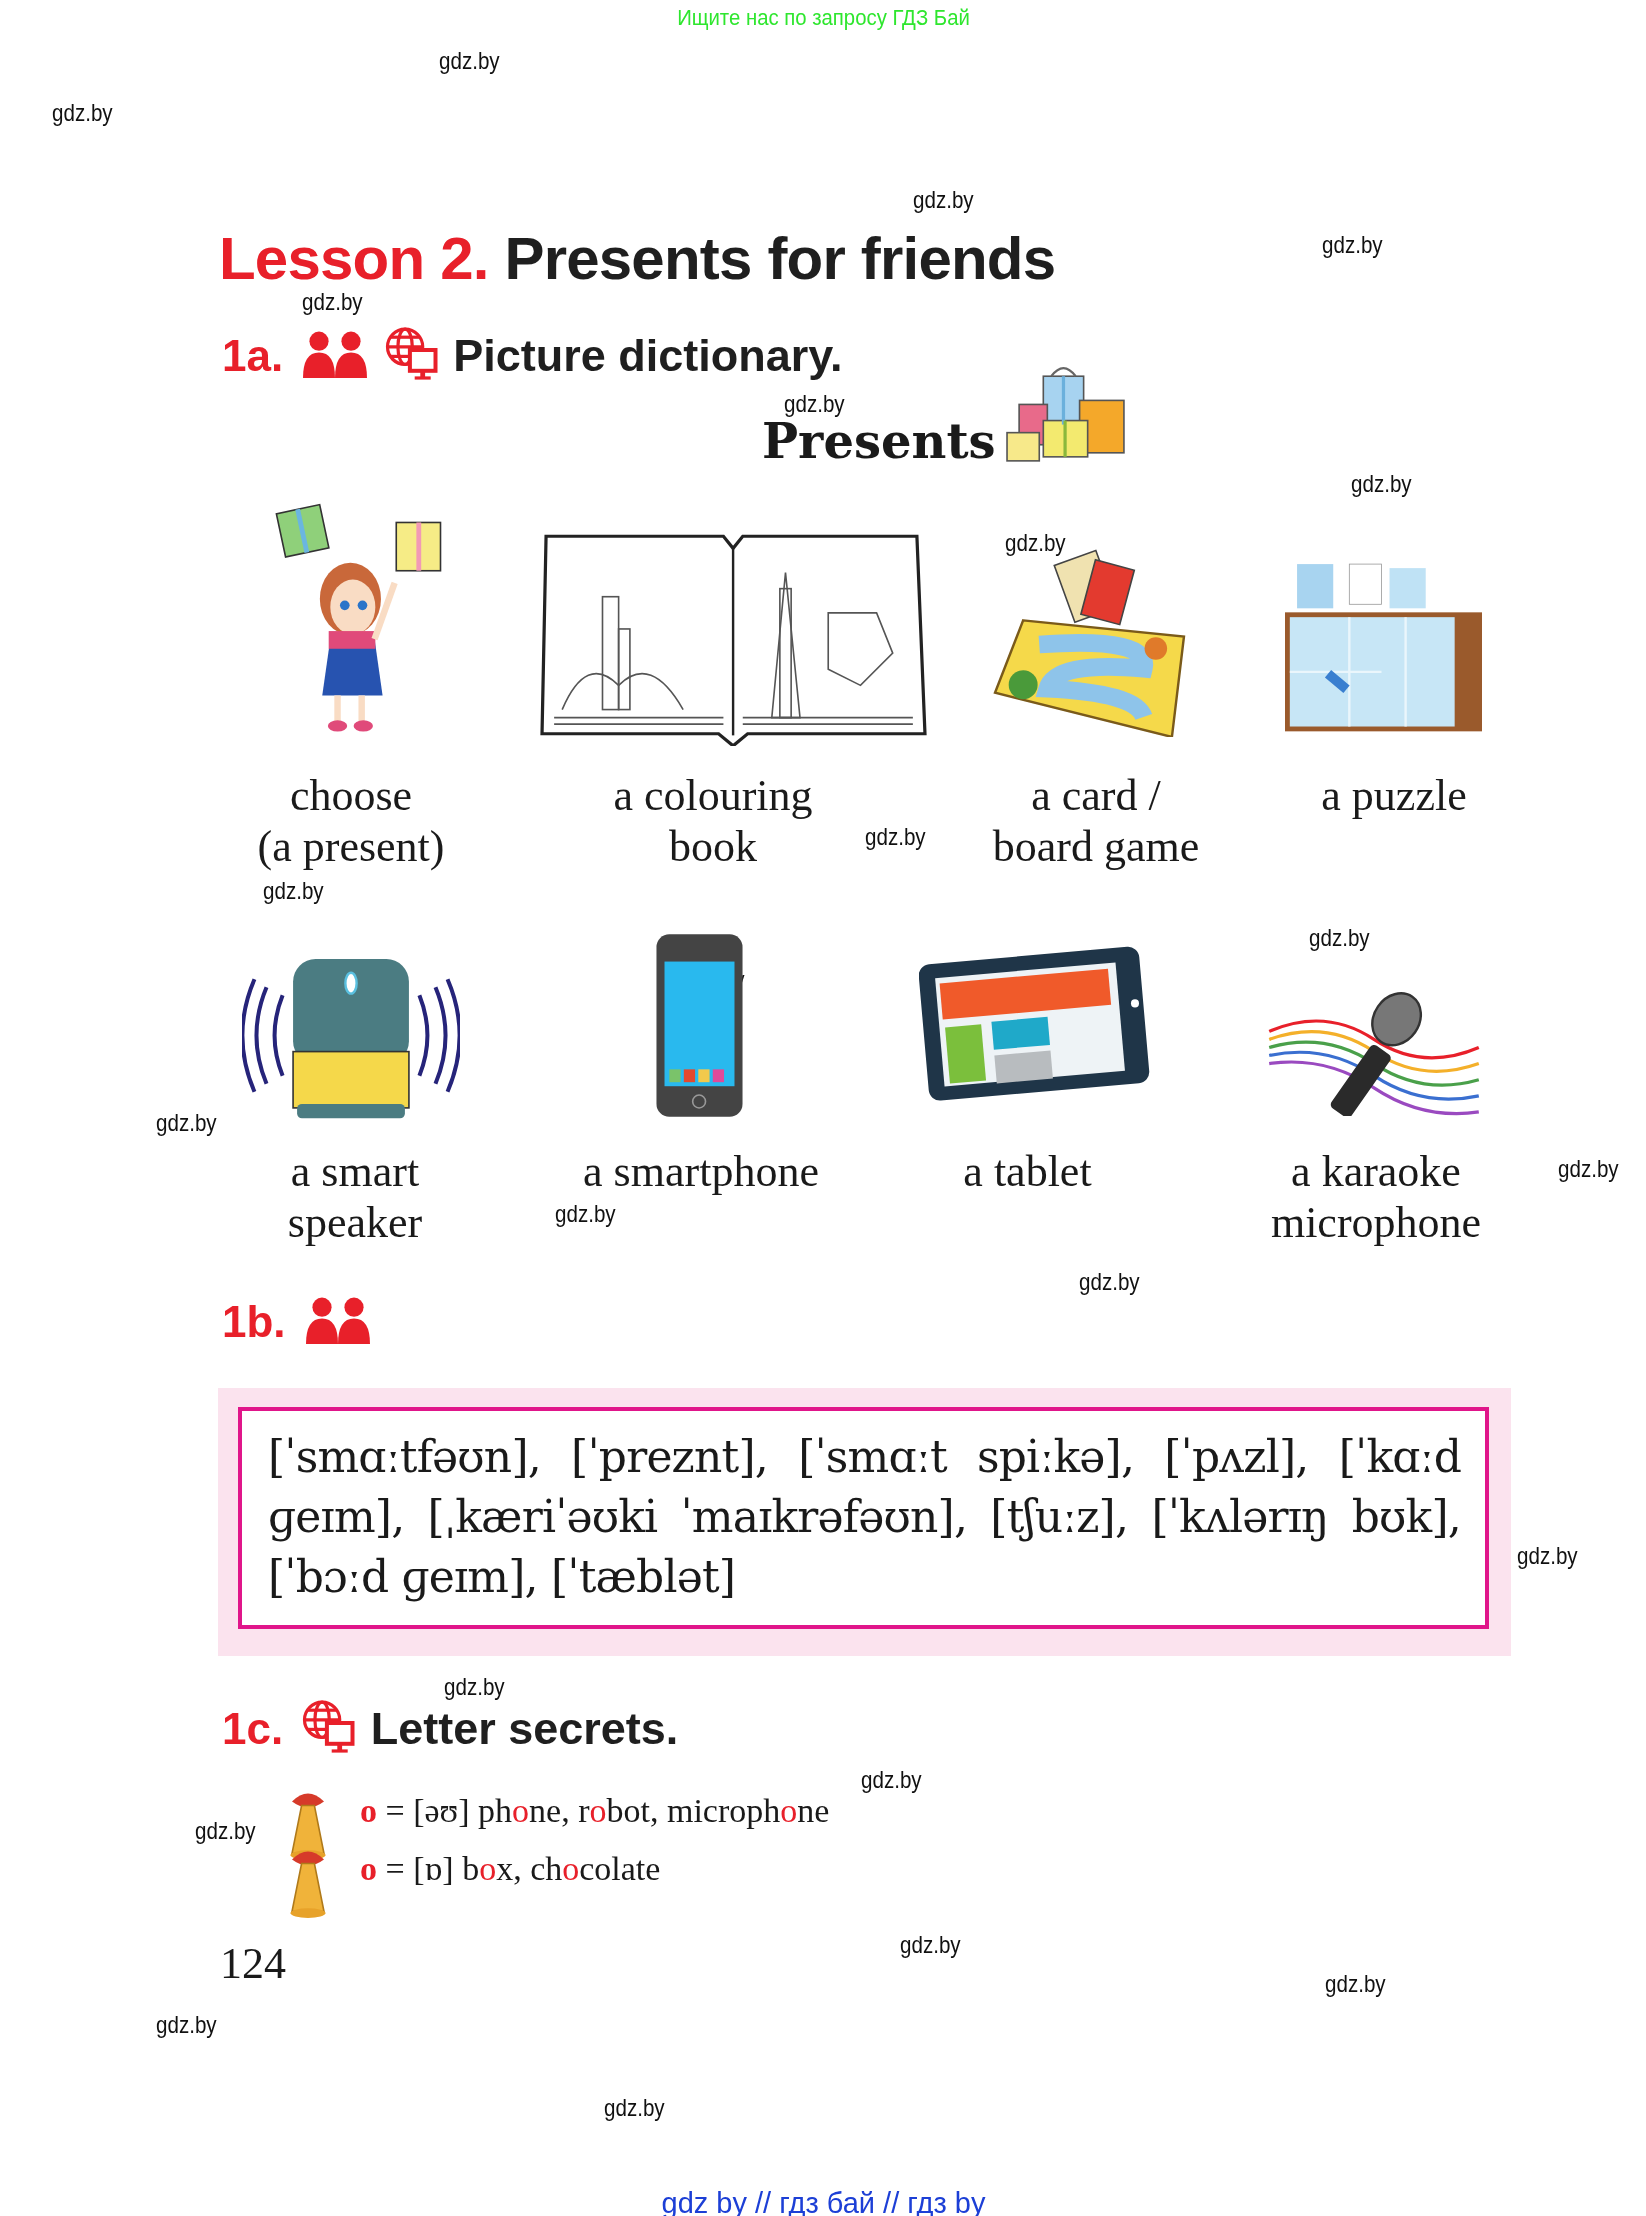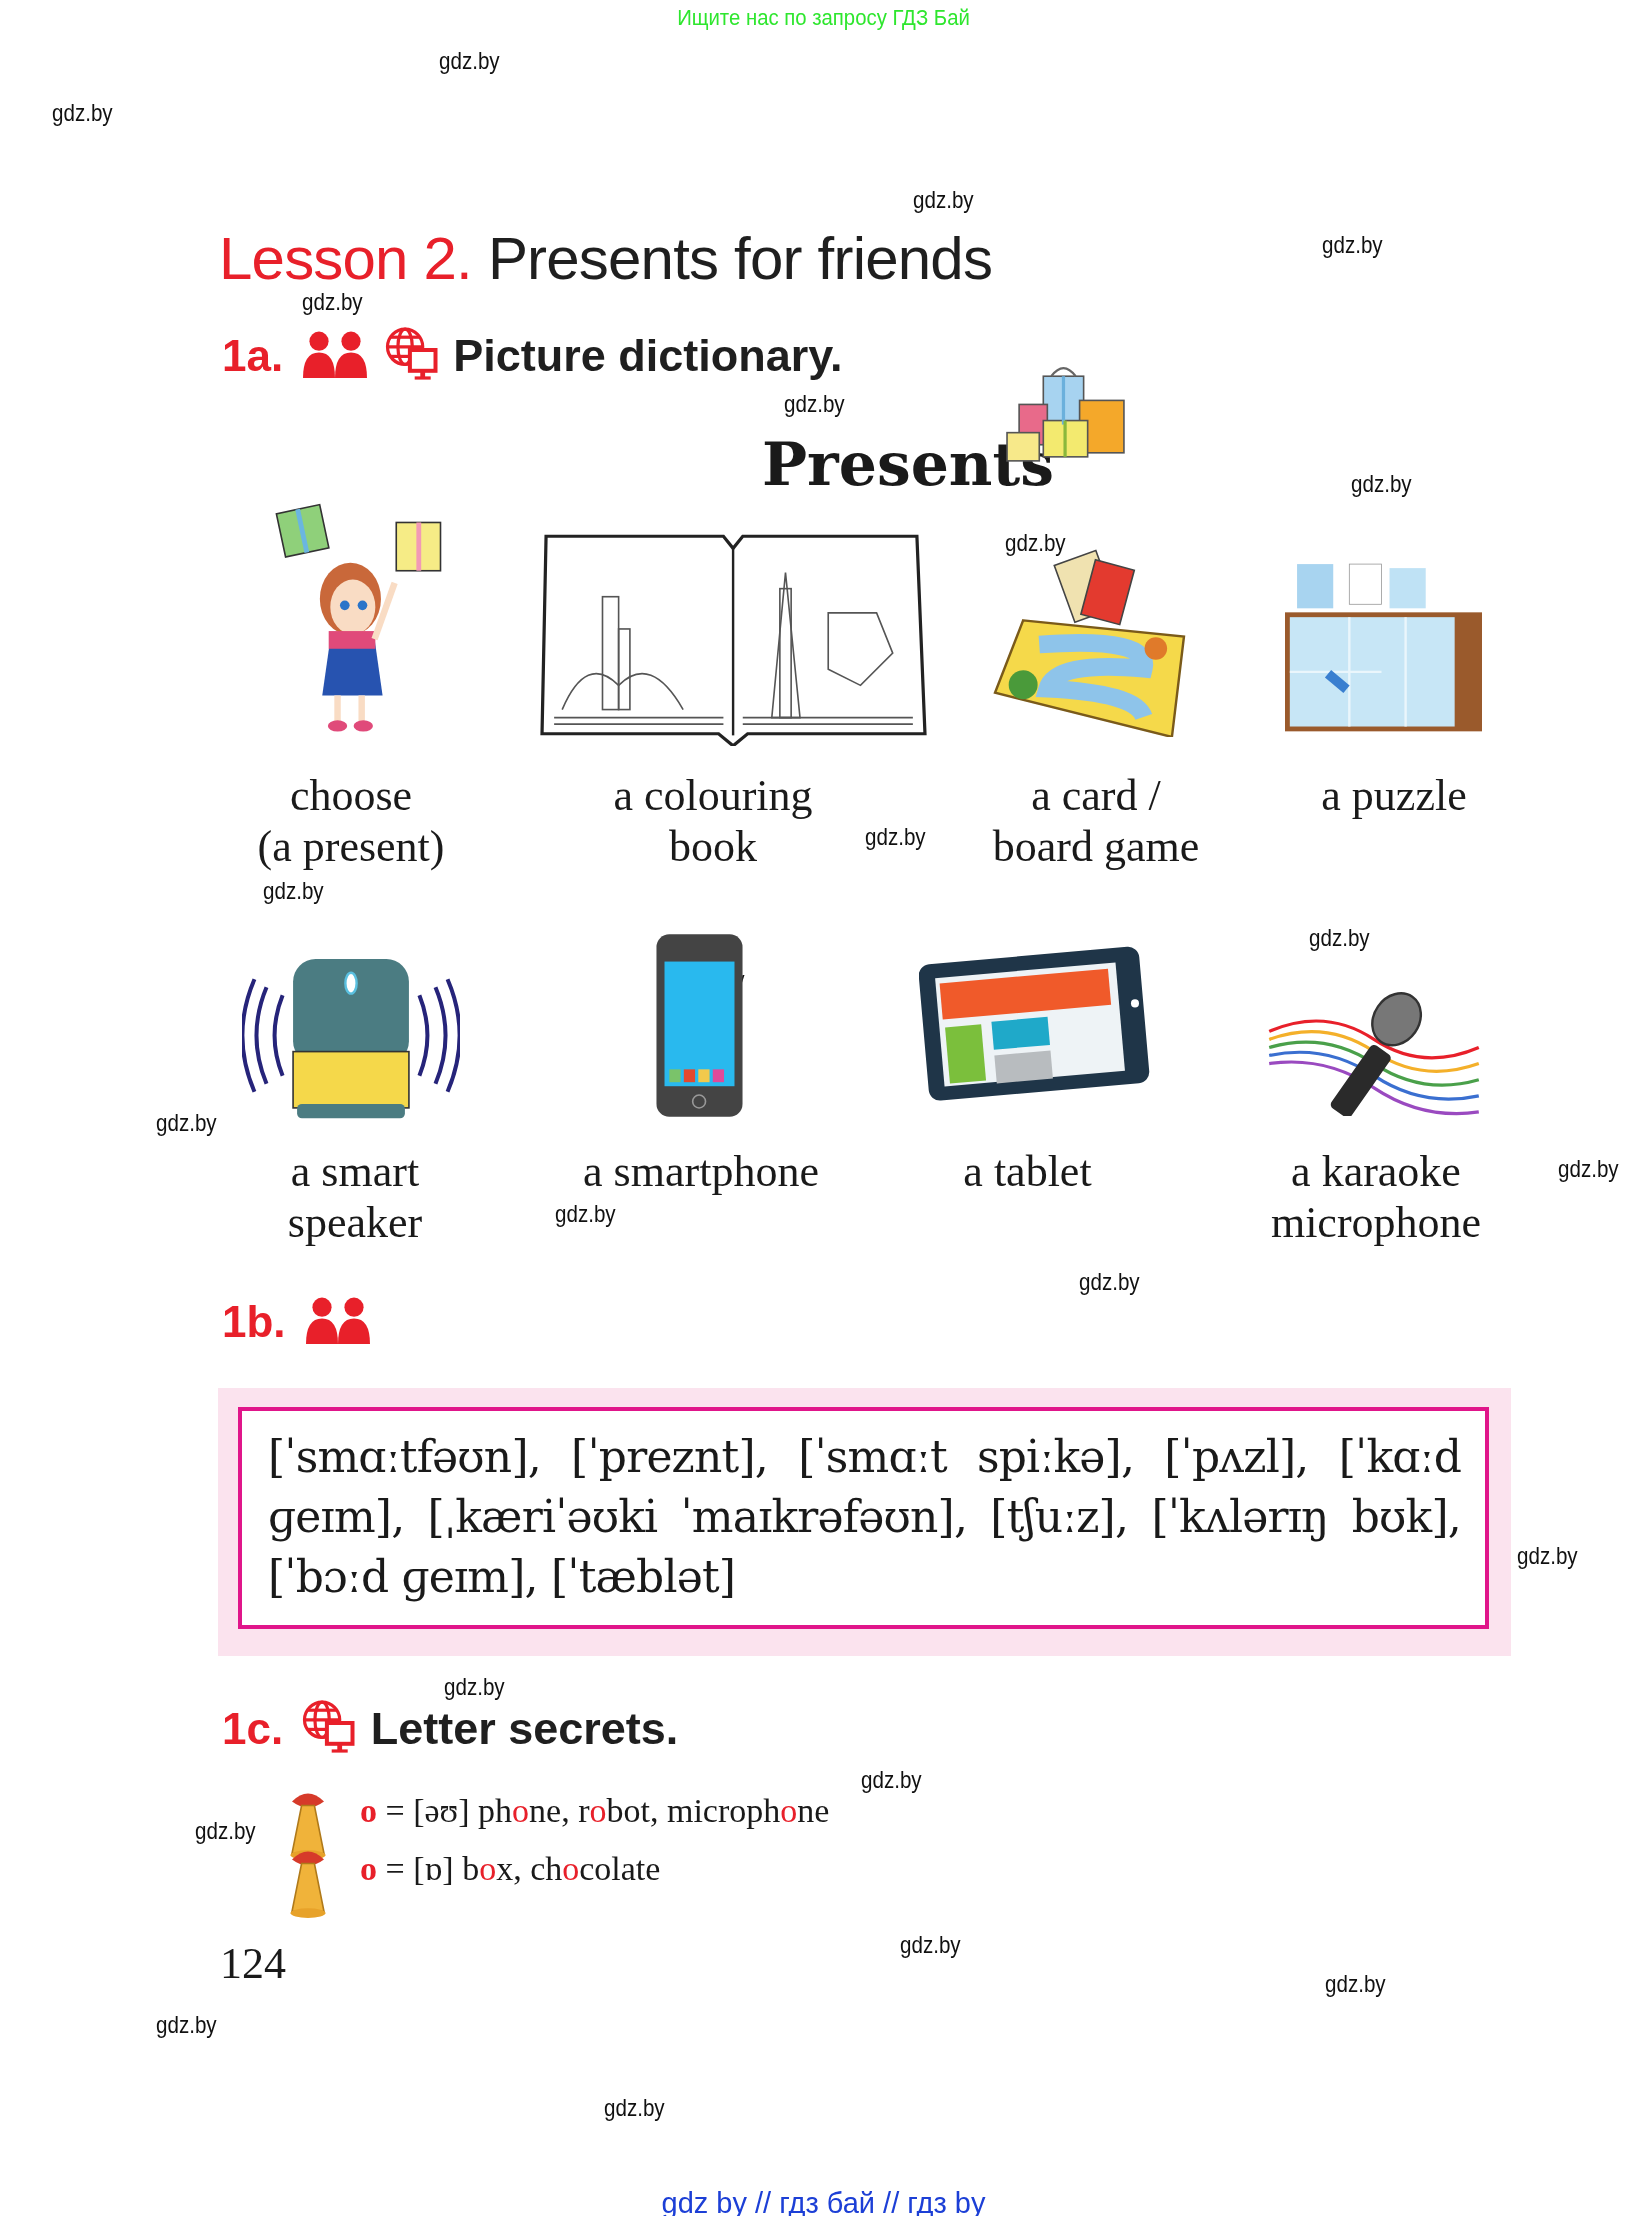--- a/index.html
+++ b/index.html
@@ -1,28 +1,28 @@
 <!DOCTYPE html>
 <html style="font-size:13px"><head>
 <meta charset="utf-8">
 <style>
   html, body { margin: 0; padding: 0; background: #ffffff; }
   body { width: 1647px; height: 2216px; position: relative; overflow: hidden;
          font-family: "Liberation Sans", sans-serif; color: #1a1a1a; }
   .wm { position: absolute; font-family: "Liberation Sans", sans-serif; font-size: 23.4px; color: #111; transform: scaleX(0.88); transform-origin: left top; }
   .top-banner { position: absolute; top: 4.8px; left: 0; width: 1647px; text-align: center;
                 font-size: 22.6px; color: #2ee62e; transform: scaleX(0.9); }
-  .lesson-title { position: absolute; left: 219px; top: 224px; font-size: 60px; font-weight: normal; letter-spacing: -0.8px; white-space: nowrap; }
+  .lesson-title { position: absolute; left: 219px; top: 224px; font-size: 60px; font-weight: bold; letter-spacing: -0.8px; white-space: nowrap; }
   .lesson-title .red { color: #e8202a; }
   .lesson-title .dark { color: #1f1f1f; }
   .task-head { position: absolute; display: flex; align-items: center; white-space: nowrap; }
   .task-num { color: #e8202a; font-weight: bold; font-size: 44px; margin-right: 18px; }
   .task-title { color: #1f1f1f; font-weight: bold; font-size: 45px; }
   .ic { display: inline-block; margin-right: 14.5px; }
-  .presents-title { position: absolute; left: 762px; top: 429px; font-family: "DejaVu Serif", serif; font-weight: bold; font-size: 60px; color: #1a1a1a; }
+  .presents-title { position: absolute; left: 762px; top: 413px; font-family: "DejaVu Serif", serif; font-weight: bold; font-size: 48px; color: #1a1a1a; }
   .cap { position: absolute; font-family: "Liberation Serif", serif; font-size: 44px; color: #1a1a1a; text-align: center; line-height: 51px; }
   .pic { position: absolute; }
   .trans-outer { position: absolute; left: 218px; top: 1388px; width: 1293px; height: 268px; background: #fbe3ee; }
   .trans-inner { position: absolute; left: 238px; top: 1407px; width: 1251px; height: 222px; border: 4px solid #e0158a; background: #fff; box-sizing: border-box; }
   .trans-text { position: absolute; left: 268px; top: 1427px; width: 1193px; font-family: "DejaVu Serif", serif; font-size: 44px; line-height: 60px; color: #1a1a1a; text-align: justify; letter-spacing: -0.8px; }
   .rule-line { position: absolute; font-family: "Liberation Serif", serif; font-size: 34px; color: #1a1a1a; white-space: nowrap; }
   .rule-line .o { color: #e8202a; }
   .rule-line .ob { color: #e8202a; font-weight: bold; }
   .page-num { position: absolute; left: 220px; top: 1938px; font-family: "Liberation Serif", serif; font-size: 44px; color: #1a1a1a; }
   .footer-links { position: absolute; left: 0; width: 1647px; top: 2187px; text-align: center; font-size: 29px; color: #1c3fd6; }

